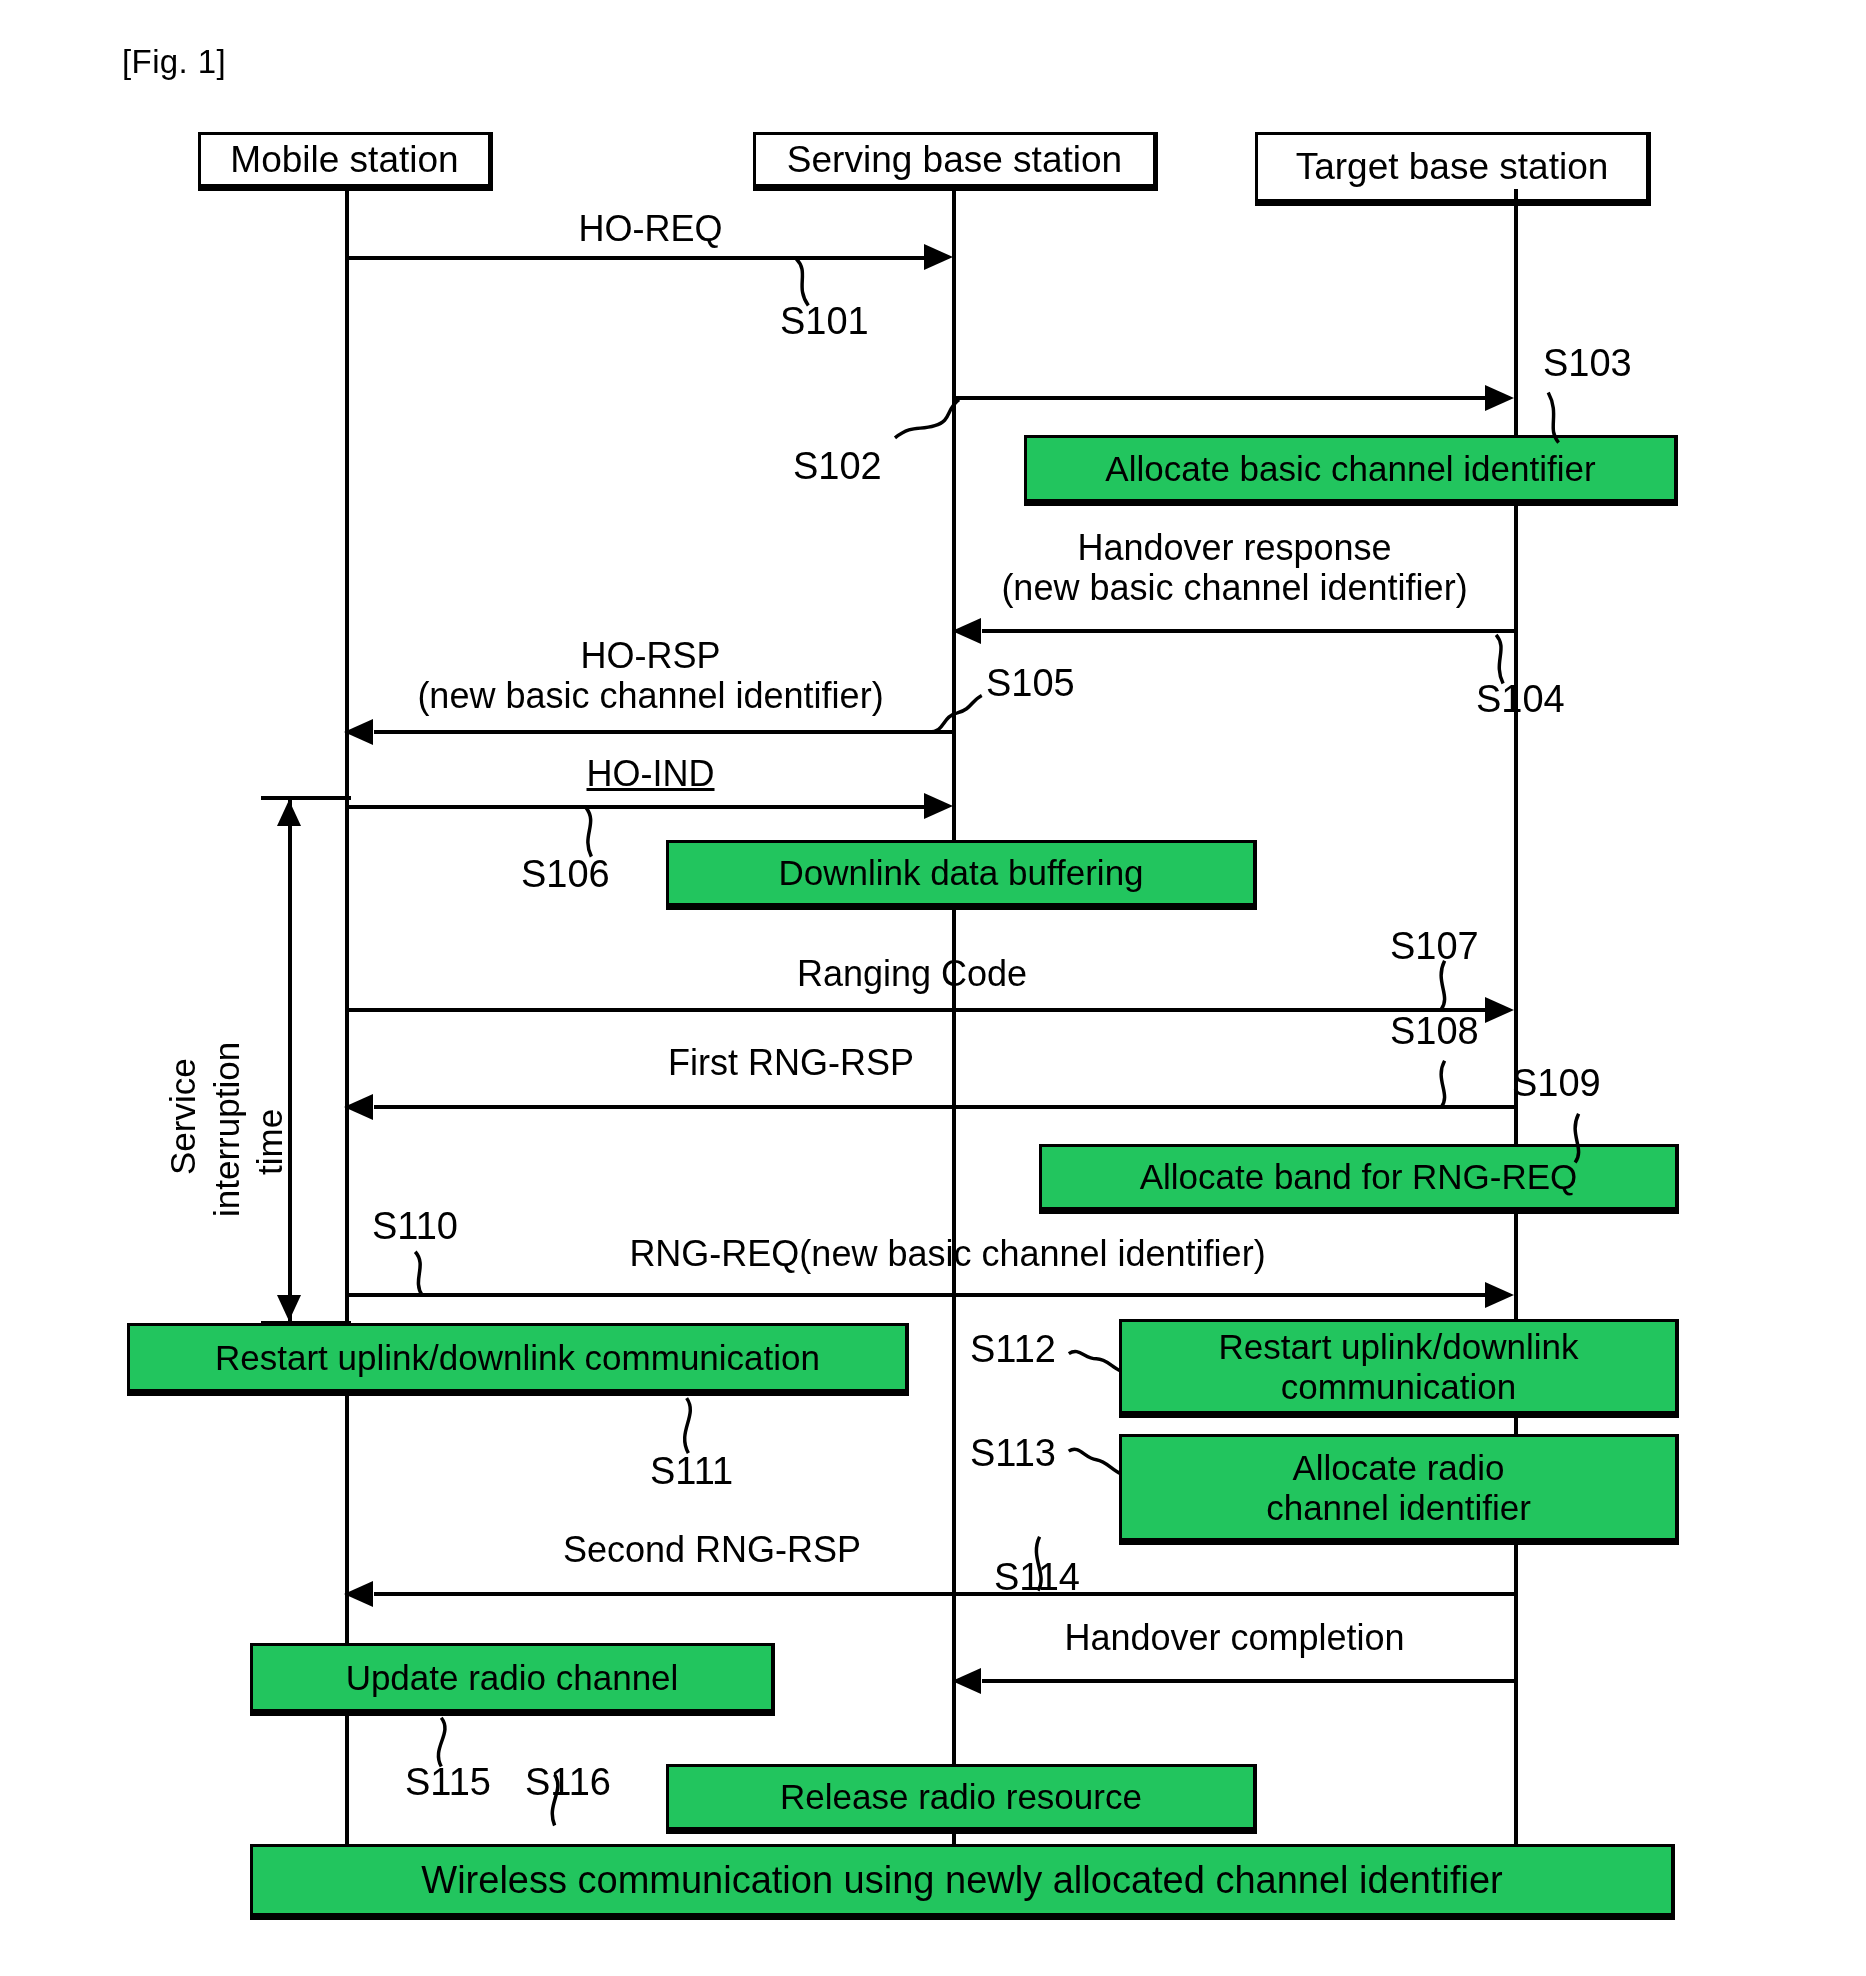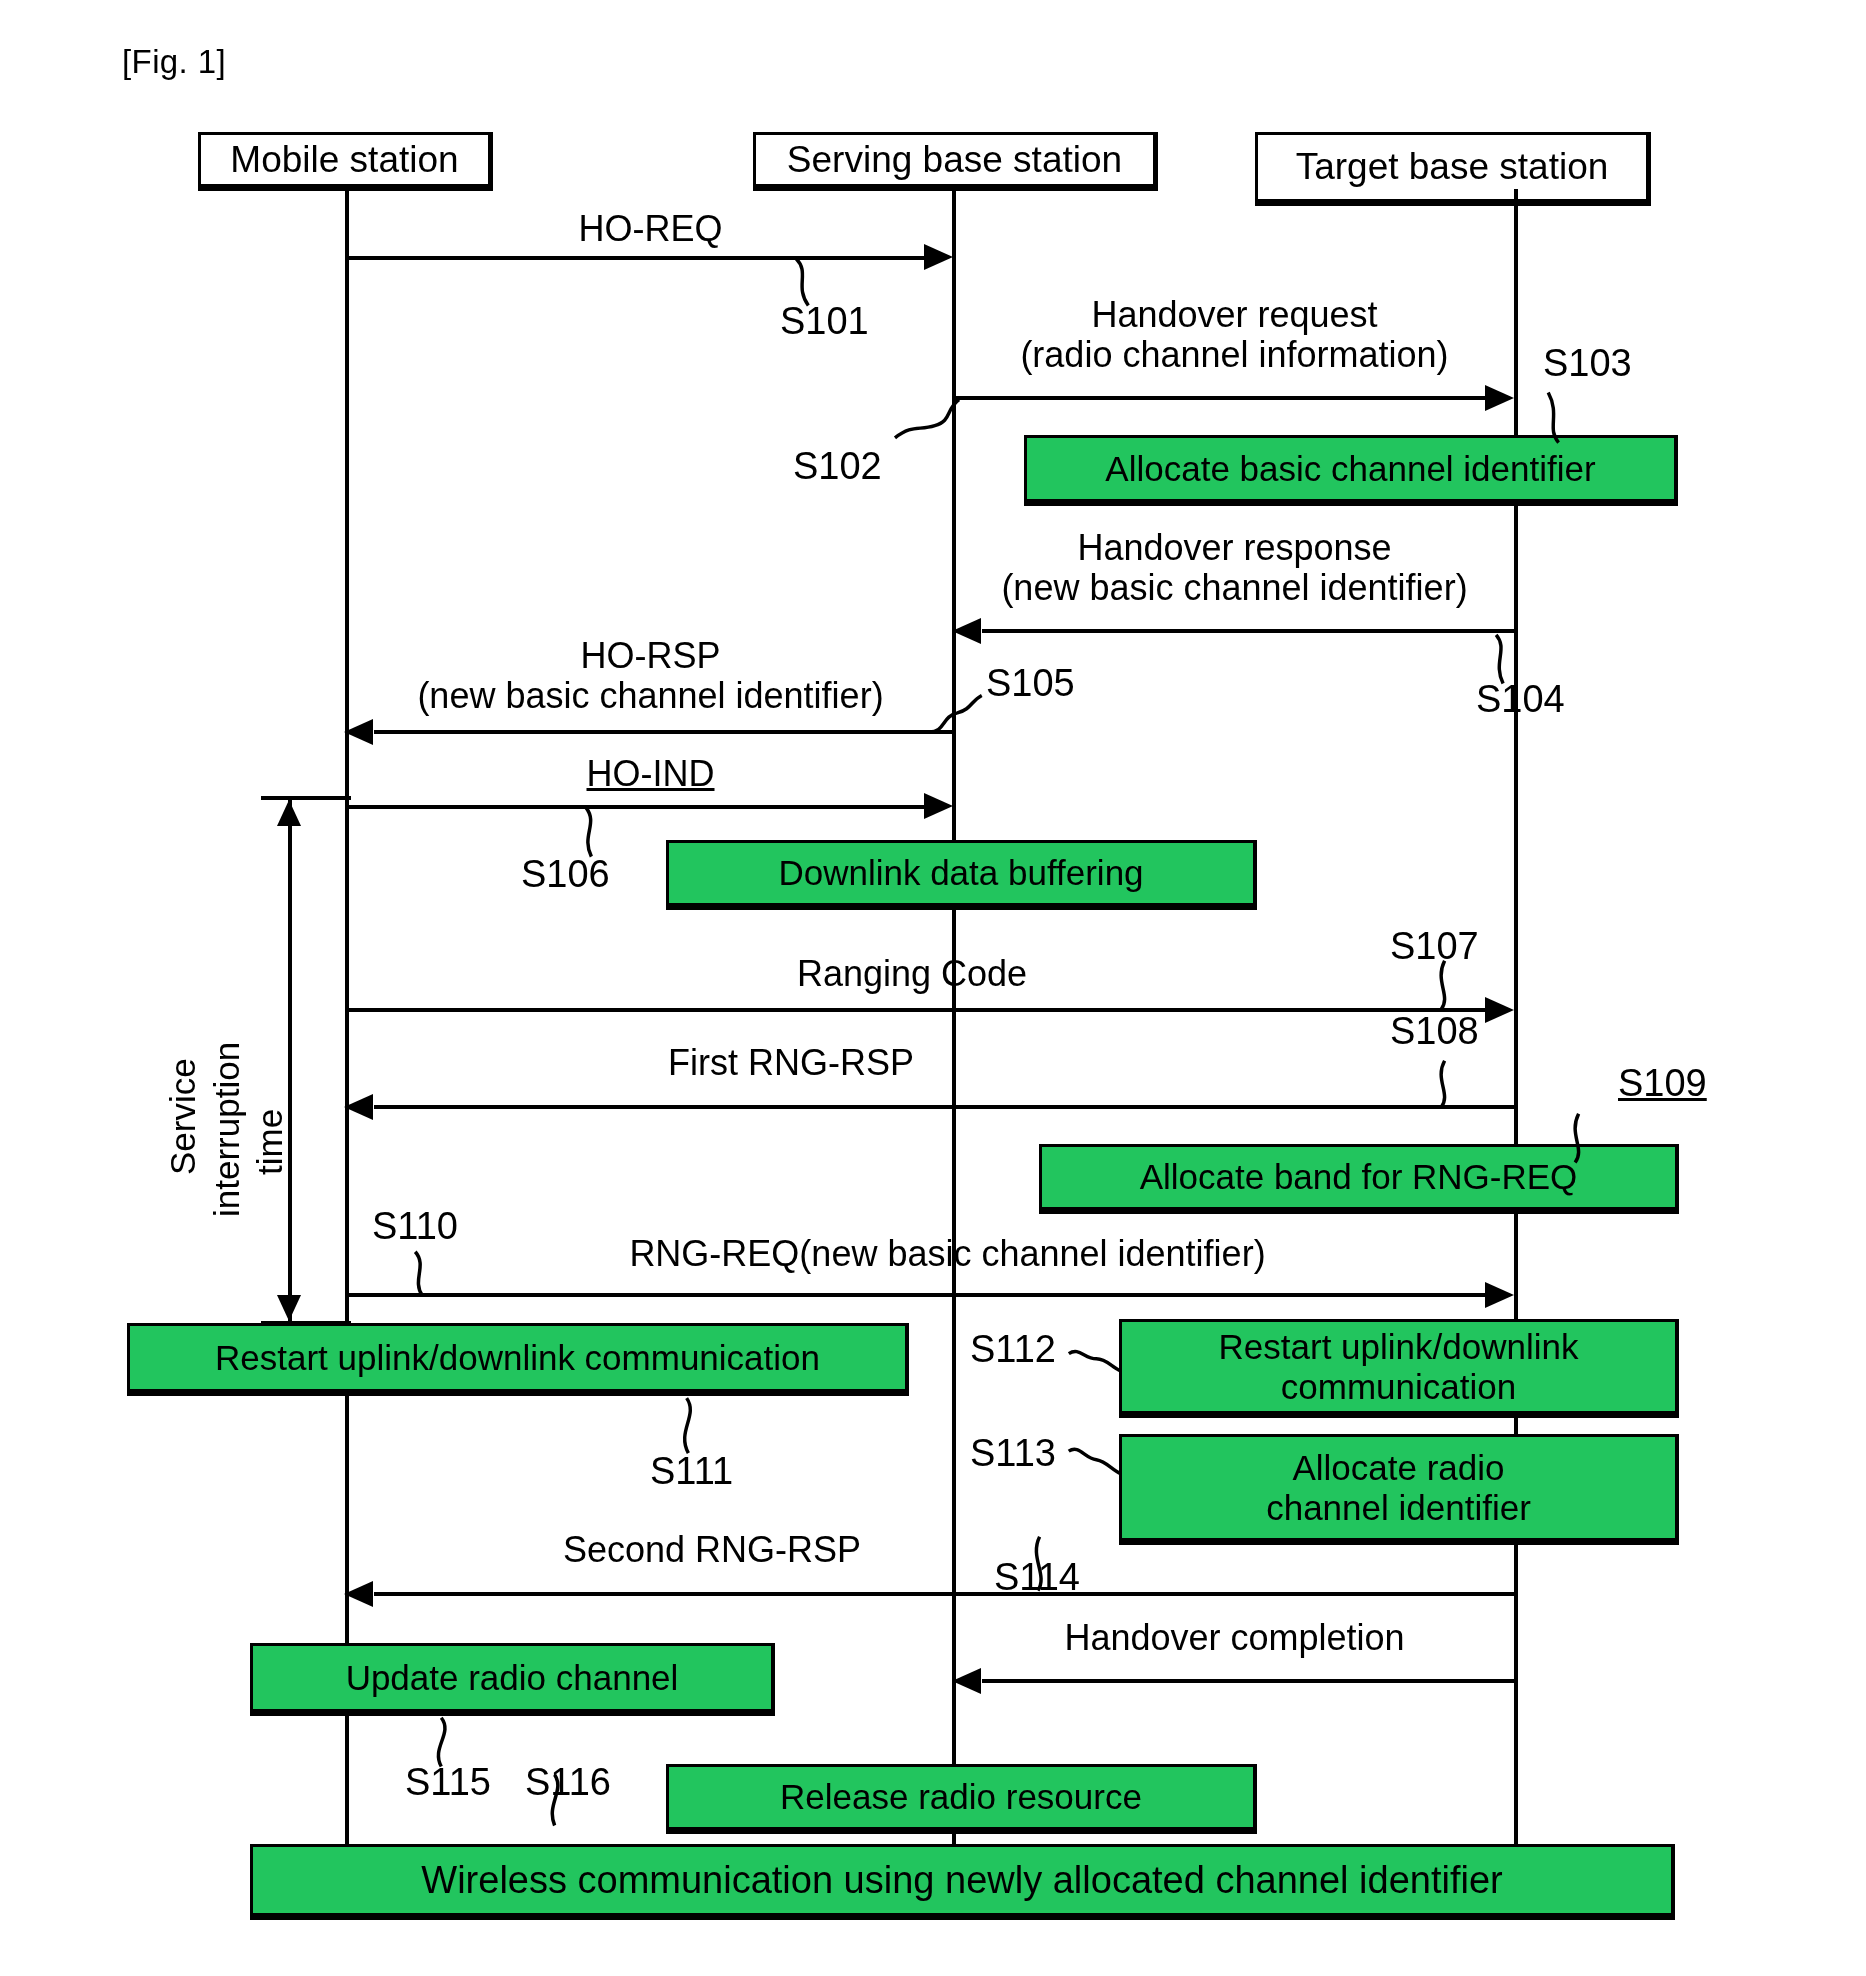--- a/index.html
+++ b/index.html
@@ -94,22 +94,20 @@
   </div>
 
   <div class="msg-text" style="left:348px;top:209px;width:605px;">HO-REQ</div>
   <div class="msg-line" style="left:347px;top:256px;width:577px;"></div>
   <div class="arrow-r" style="left:924px;top:244px;"></div>
   <svg class="leader" style="left:791px;top:257px;width:52px;height:52px;" viewBox="0 0 60 60" width="52" height="52">
     <path d="M6,2 C22,18 4,34 20,56" stroke="#000" stroke-width="4" fill="none"></path>
   </svg>
   <div class="step" style="left:780px;top:300px;">S101</div>
 
-  <div class="msg-text" style="left:954px;top:295px;width:561px;">Handover request
-(radio channel information)</div>
   <div class="msg-line" style="left:954px;top:396px;width:531px;"></div>
   <div class="arrow-r" style="left:1485px;top:385px;"></div>
   <svg class="leader" style="left:888px;top:398px;width:78px;height:45px;" viewBox="0 0 90 52" width="78" height="45">
     <path d="M82,2 C66,14 74,26 54,32 C36,38 28,30 8,46" stroke="#000" stroke-width="4" fill="none"></path>
   </svg>
   <div class="step" style="left:793px;top:445px;">S102</div>
   <svg class="leader" style="left:1536px;top:389px;width:40px;height:57px;" viewBox="0 0 46 66" width="40" height="57">
     <path d="M26,62 C12,46 28,30 14,4" stroke="#000" stroke-width="4" fill="none"></path>
   </svg>
   <div class="step" style="left:1543px;top:342px;">S103</div>
@@ -155,21 +153,21 @@
   <div class="msg-text" style="left:487px;top:1043px;width:608px;">First RNG-RSP</div>
   <div class="msg-line" style="left:374px;top:1105px;width:1142px;"></div>
   <div class="arrow-l" style="left:344px;top:1094px;"></div>
   <svg class="leader" style="left:1422px;top:1059px;width:40px;height:52px;" viewBox="0 0 46 60" width="40" height="52">
     <path d="M22,56 C34,40 14,24 26,2" stroke="#000" stroke-width="4" fill="none"></path>
   </svg>
   <div class="step" style="left:1390px;top:1010px;">S108</div>
   <svg class="leader" style="left:1556px;top:1112px;width:40px;height:54px;" viewBox="0 0 46 62" width="40" height="54">
     <path d="M22,58 C34,42 14,26 26,2" stroke="#000" stroke-width="4" fill="none"></path>
   </svg>
-  <div class="step" style="left:1618px;top:1062px;text-decoration:underline;">S109</div>
+  <div class="step" style="left:1512px;top:1062px;">S109</div>
 
   <div class="proc-box" style="left:1039px;top:1144px;width:640px;height:70px;">Allocate band for RNG-REQ</div>
 
   <div class="msg-text" style="left:461px;top:1234px;width:973px;">RNG-REQ(new basic channel identifier)</div>
   <div class="msg-line" style="left:347px;top:1293px;width:1138px;"></div>
   <div class="arrow-r" style="left:1485px;top:1282px;"></div>
   <svg class="leader" style="left:403px;top:1250px;width:42px;height:49px;" viewBox="0 0 48 56" width="42" height="49">
     <path d="M14,2 C28,18 10,34 22,52" stroke="#000" stroke-width="4" fill="none"></path>
   </svg>
   <div class="step" style="left:372px;top:1205px;">S110</div>

